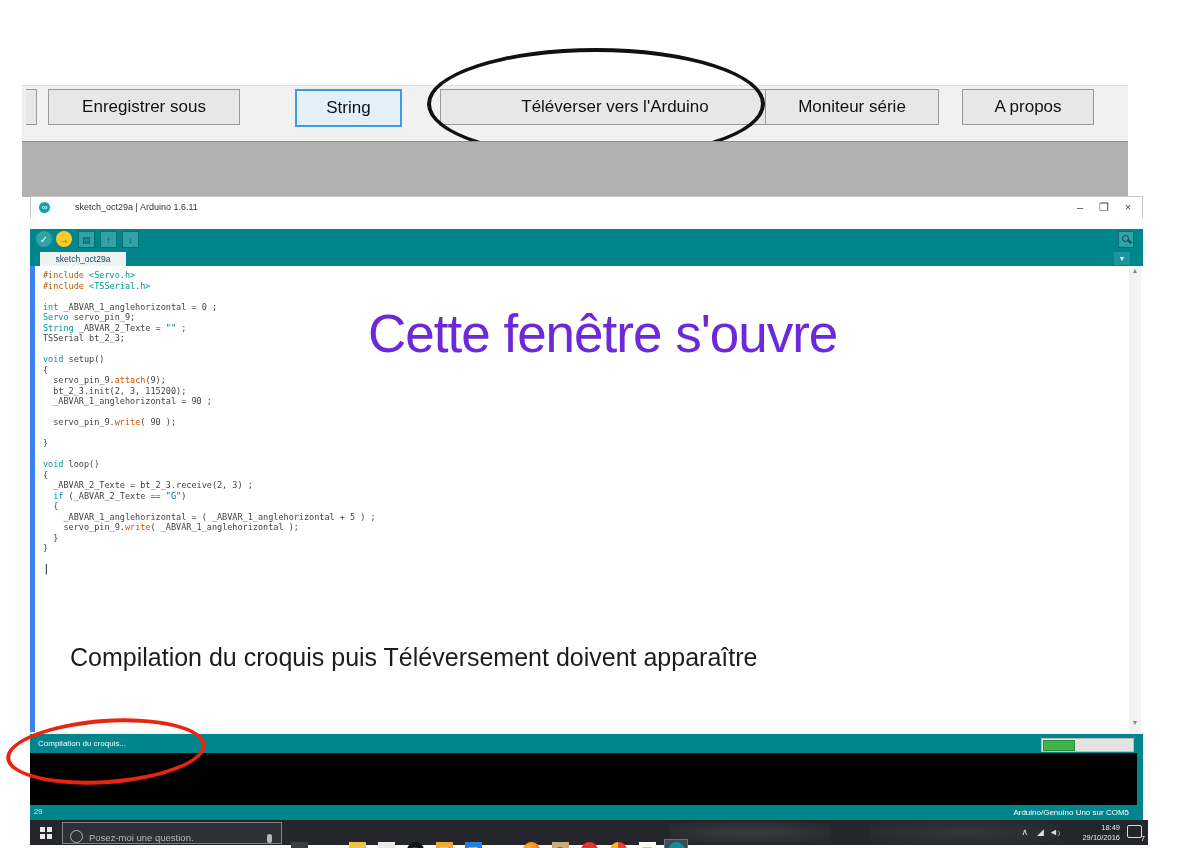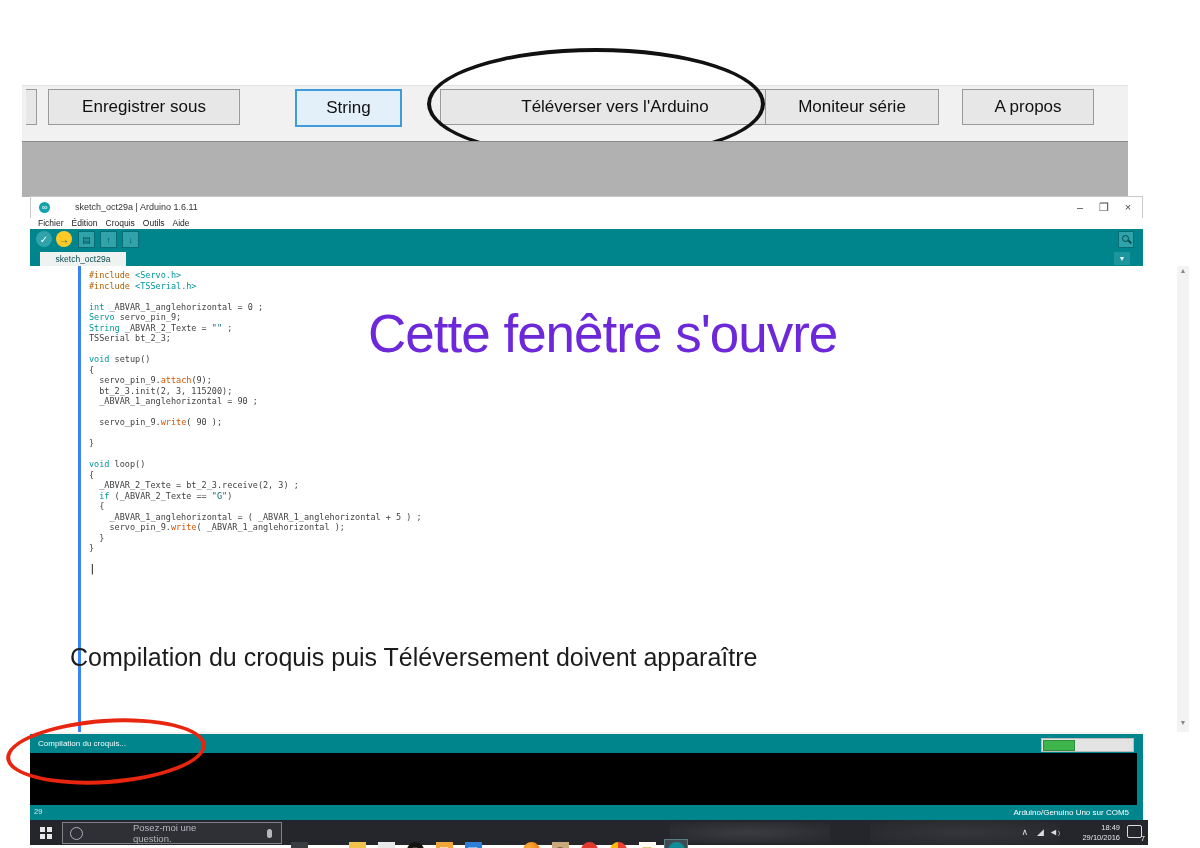--- a/index.html
+++ b/index.html
@@ -32,21 +32,21 @@
   .tb-sq{position:absolute;top:2px;width:15px;height:15px;background:#2FA3A9;border:1px solid #0a6d74;
          display:flex;align-items:center;justify-content:center;font-size:9px;color:#045156;cursor:pointer;}
   #serial-btn{position:absolute;top:2px;right:9px;width:14px;height:15px;background:#2FA3A9;border:1px solid #0a6d74;cursor:pointer;}
   .mag{position:absolute;left:3px;top:3px;width:5px;height:5px;border:1.5px solid #05474c;border-radius:50%;}
   .mag::after{content:"";position:absolute;left:5px;top:5px;width:4px;height:1.5px;background:#05474c;transform:rotate(45deg);}
   #tab-bar{left:0;top:55px;width:100%;height:15px;background:#00858C;}
   #tab{left:10px;top:1px;height:14px;width:86px;background:#eef2f1;color:#0c4d50;font-size:8.5px;
        display:flex;align-items:center;justify-content:center;cursor:pointer;}
   #tab-menu-btn{position:absolute;right:13px;top:1px;width:16px;height:13px;background:#1d959c;color:#dff3f4;
                 font-size:7px;text-align:center;line-height:13px;cursor:pointer;}
-  #editor{left:0;top:70px;width:100%;height:466px;background:#fff;border-left:3px solid #3b82f6;box-sizing:border-box;margin-left:48px;}
+  #editor{left:0;top:70px;width:100%;height:466px;background:#fff;border-left:5px solid #3b82f6;box-sizing:border-box;}
   #code{position:absolute;left:8px;top:4px;font-family:"DejaVu Sans Mono",monospace;font-size:8.5px;
         line-height:10.5px;white-space:pre;color:#424242;}
   #code .k{color:#00979C;} #code .f{color:#D35400;} #code .s{color:#00627a;} #code .d{color:#B05E00;}
   #code .cursor{font-size:11px;color:#111;}
   #vscroll{position:absolute;right:2px;top:0;width:12px;height:100%;background:#f3f3f3;}
   .scroll-arrow{position:absolute;left:0;width:12px;font-size:7px;color:#888;text-align:center;cursor:pointer;}
   #status-bar{left:0;top:536px;width:100%;height:21px;background:#00858C;border-top:2px solid #f4f4f4;box-sizing:border-box;}
   #status-text{left:8px;top:5px;font-size:8px;color:#f2fbfb;}
   #progress-track{position:absolute;right:9px;top:4px;width:91px;height:12px;background:#e3e3e3;border:1px solid #bcbcbc;}
   #progress-fill{position:absolute;left:1px;top:1px;height:9px;background:#3DB54A;border:1px solid #2a8f38;}
@@ -59,21 +59,21 @@
   #big-title{left:368px;top:303px;font-size:53px;color:#6d28d9;letter-spacing:-1px;}
   #caption{left:70px;top:643px;font-size:25px;color:#1c1c1c;}
   #red-ellipse{left:6px;top:719px;width:192px;height:57px;border:4px solid #E8250F;border-radius:50%;transform:rotate(-4deg);}
 
   
   #taskbar{left:30px;top:820px;width:1118px;height:25px;background:#24262b;}
   #start-btn{left:8px;top:5px;width:16px;height:16px;cursor:pointer;}
   .winlogo{position:absolute;left:2px;top:2px;width:5px;height:5px;background:#e8e8e8;
            box-shadow:7px 0 #e8e8e8,0 7px #e8e8e8,7px 7px #e8e8e8;}
   #search-box{left:32px;top:2px;width:218px;height:20px;background:#2e3036;border:1px solid #7f828a;
-              display:flex;align-items:center;cursor:text;gap:44px;}
+              display:flex;align-items:flex-end;cursor:text;}
   #cortana-icon{width:11px;height:11px;border-radius:50%;border:1.5px solid #aeb1b8;margin:0 6px 0 7px;}
   #search-text{font-size:9.5px;color:#b5b8bd;flex:1;}
   #mic-icon{width:5px;height:9px;border-radius:3px;background:#b5b8bd;margin-right:9px;}
   .tb-icon{position:absolute;top:20px;width:22px;height:19px;display:flex;align-items:flex-end;justify-content:center;cursor:pointer;}
   .tb-icon .glyph{width:17px;height:17px;display:flex;align-items:center;justify-content:center;font-size:11px;}
   .tb-icon.running::after{content:"";position:absolute;left:3px;bottom:-3px;width:16px;height:2px;background:#bcd98e;}
   .tb-icon.active{background:#3c4c52;outline:1px solid #5a7d84;}
   #tray-art1{left:640px;top:2px;width:160px;height:21px;background:radial-gradient(ellipse at center,rgba(160,160,160,.18),rgba(0,0,0,0));}
   #tray-art2{left:840px;top:0px;width:190px;height:25px;background:radial-gradient(ellipse at center,rgba(150,150,150,.14),rgba(0,0,0,0));}
   .tray-glyph{position:absolute;top:7px;font-size:9px;color:#dadde0;cursor:pointer;}
@@ -101,27 +101,20 @@
   <div id="gray-bar" class="abs"></div>
 
   <div id="win" class="abs">
     <div id="title-bar" class="abs">
       <div id="app-icon" class="abs">∞</div>
       <div id="title-text" class="abs">sketch_oct29a | Arduino 1.6.11</div>
       <div class="winctl abs" style="right:54px;">–</div>
       <div class="winctl abs" style="right:30px;">❐</div>
       <div class="winctl abs" style="right:6px;">×</div>
     </div>
-    <div id="menu-bar" class="abs">
-        <div class="menu-item">Fichier</div>
-        <div class="menu-item">Édition</div>
-        <div class="menu-item">Croquis</div>
-        <div class="menu-item">Outils</div>
-        <div class="menu-item">Aide</div>
-      </div>
     <div id="ide-toolbar" class="abs">
       <div class="tb-circle" style="left:6px;background:#2FA3A9;color:#fff;">✓</div>
       <div class="tb-circle" style="left:26px;background:#FFC928;color:#045156;">→</div>
       <div class="tb-sq" style="left:48px;">▤</div>
       <div class="tb-sq" style="left:70px;">↑</div>
       <div class="tb-sq" style="left:92px;">↓</div>
       <div id="serial-btn">
           <div class="mag"></div>
         </div>
     </div>

